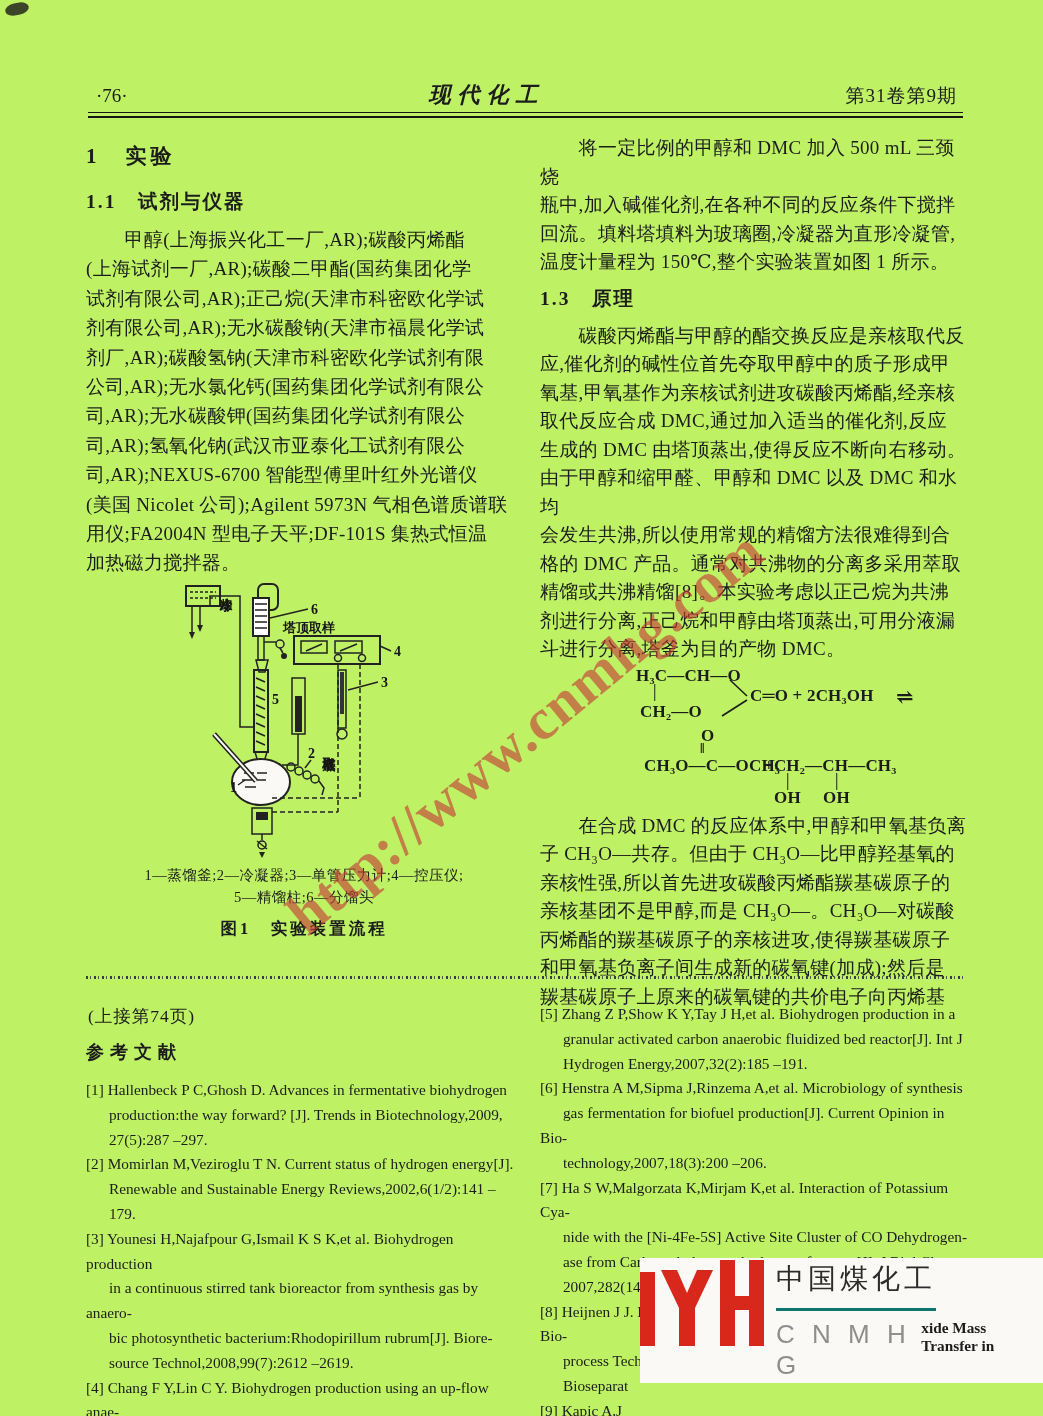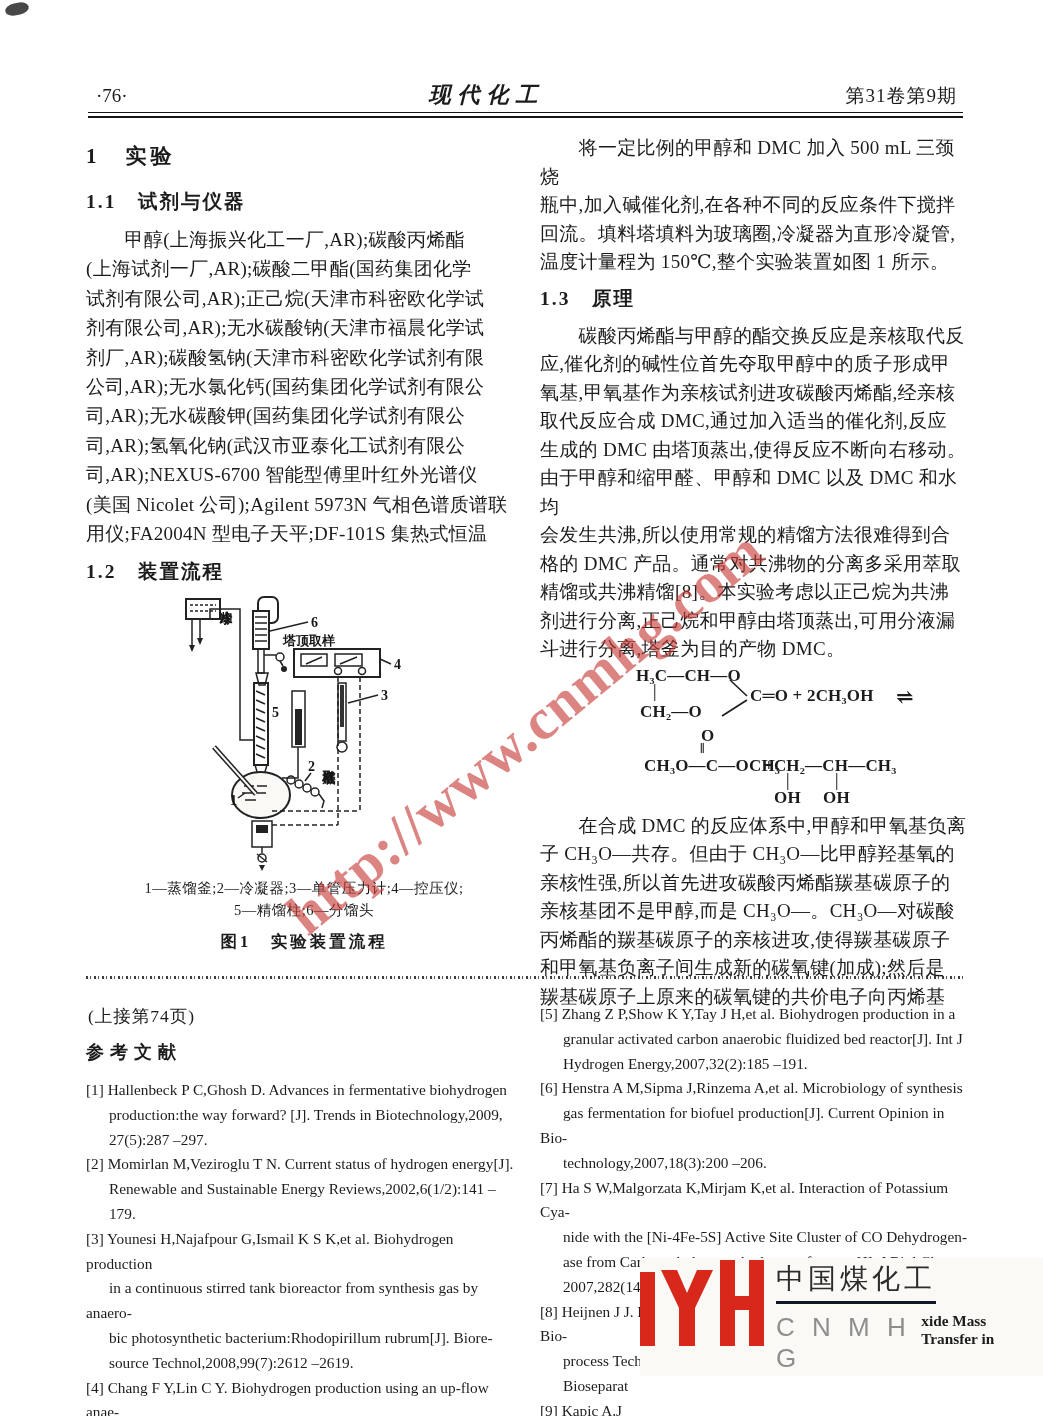--- a/index.html
+++ b/index.html
@@ -1,18 +1,18 @@
 <!DOCTYPE html>
 <html><head>
 <meta charset="utf-8">
 <style>
   html,body{margin:0;padding:0;background:#e8e6e0;}
   .page{
     position:relative;width:1043px;height:1416px;margin:0 auto;
-    background:#ffffff;overflow:hidden;color:#1c1c1c;
+    background:#bef264;overflow:hidden;color:#1c1c1c;
     font-family:"Liberation Serif","DejaVu Serif",serif;
   }
   .smudge{position:absolute;left:5px;top:3px;width:24px;height:12px;background:#1a1a1a;
     border-radius:50%/60%;transform:rotate(-12deg);opacity:.8;}
   
   .header{position:absolute;top:80px;left:96px;right:86px;display:flex;
     justify-content:space-between;align-items:baseline;font-size:19px;}
   .journal{font-size:22px;font-weight:bold;font-style:italic;letter-spacing:7px;}
   .issue{font-size:19px;letter-spacing:1px;}
   .header-rule{position:absolute;top:112px;left:88px;right:80px;height:3px;
@@ -52,21 +52,21 @@
   .watermark{position:absolute;left:208px;top:646px;width:762px;z-index:5;
     font-size:58px;font-weight:bold;letter-spacing:1px;color:rgba(197,57,54,.62);
     transform:rotate(-39.5deg);transform-origin:center;pointer-events:none;
     font-family:"Liberation Serif","DejaVu Serif",serif;}
   
   .logo{position:absolute;left:640px;top:1258px;z-index:6;display:flex;align-items:flex-start;
     background:#faf9f5;padding:2px 4px 2px 0;}
   .logo-mark{width:126px;height:86px;flex:0 0 auto;}
   .logo-right{margin-left:10px;}
   .logo-cn{font-size:28px;color:#2c2c2c;letter-spacing:4px;font-family:"Liberation Sans",sans-serif;
-    border-bottom:3px solid #0f172a;padding-bottom:3px;display:inline-block;}
+    border-bottom:3px solid #0f766e;padding-bottom:10px;display:inline-block;}
   .logo-row{display:flex;align-items:flex-start;margin-top:8px;}
   .logo-en{font-size:26px;color:#8e8e8e;letter-spacing:5px;font-family:"Liberation Sans",sans-serif;}
   .logo-tail{font-size:15.3px;color:#1c1c1c;margin-left:2px;font-weight:bold;}
 </style>
 </head>
 <body>
 
 <div class="page">
 
   <div class="smudge"></div>
@@ -87,22 +87,22 @@
         <div class="bline">(上海试剂一厂,AR);碳酸二甲酯(国药集团化学</div>
         <div class="bline">试剂有限公司,AR);正己烷(天津市科密欧化学试</div>
         <div class="bline">剂有限公司,AR);无水碳酸钠(天津市福晨化学试</div>
         <div class="bline">剂厂,AR);碳酸氢钠(天津市科密欧化学试剂有限</div>
         <div class="bline">公司,AR);无水氯化钙(国药集团化学试剂有限公</div>
         <div class="bline">司,AR);无水碳酸钾(国药集团化学试剂有限公</div>
         <div class="bline">司,AR);氢氧化钠(武汉市亚泰化工试剂有限公</div>
         <div class="bline">司,AR);NEXUS-6700 智能型傅里叶红外光谱仪</div>
         <div class="bline">(美国 Nicolet 公司);Agilent 5973N 气相色谱质谱联</div>
         <div class="bline">用仪;FA2004N 型电子天平;DF-101S 集热式恒温</div>
-      </div>
-    <div class="h2" style="margin-top:10px;">1.2　装置流程</div>
+        <div class="bline">加热磁力搅拌器。</div>
+      </div>
 
     <div class="figure-wrap">
       <svg width="436" height="278" viewBox="0 0 436 278">
         <g stroke="#222" stroke-width="1.5" fill="none">
 
           <rect x="100" y="4" width="34" height="20" stroke-width="2"></rect>
           <line x1="104" y1="10" x2="130" y2="10" stroke-dasharray="3,2"></line>
           <line x1="104" y1="16" x2="130" y2="16" stroke-dasharray="3,2"></line>
           <line x1="106" y1="24" x2="106" y2="50"></line>
           <line x1="114" y1="24" x2="114" y2="43"></line>

